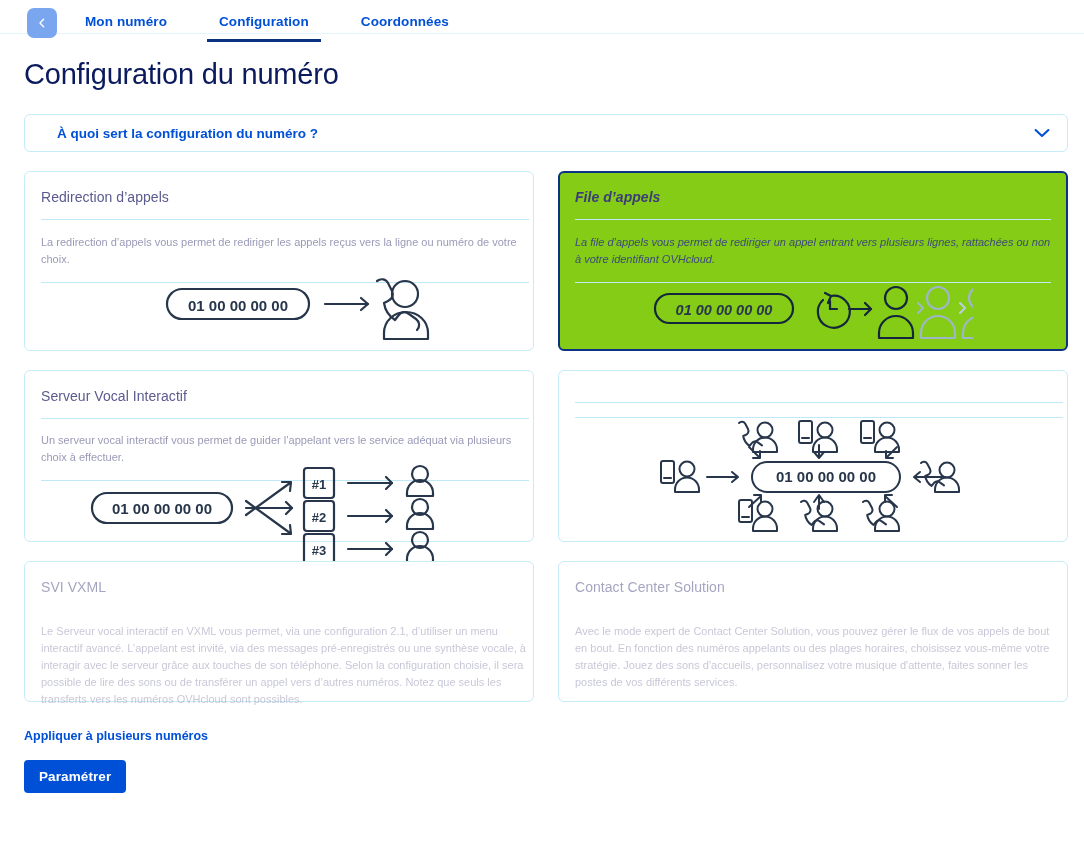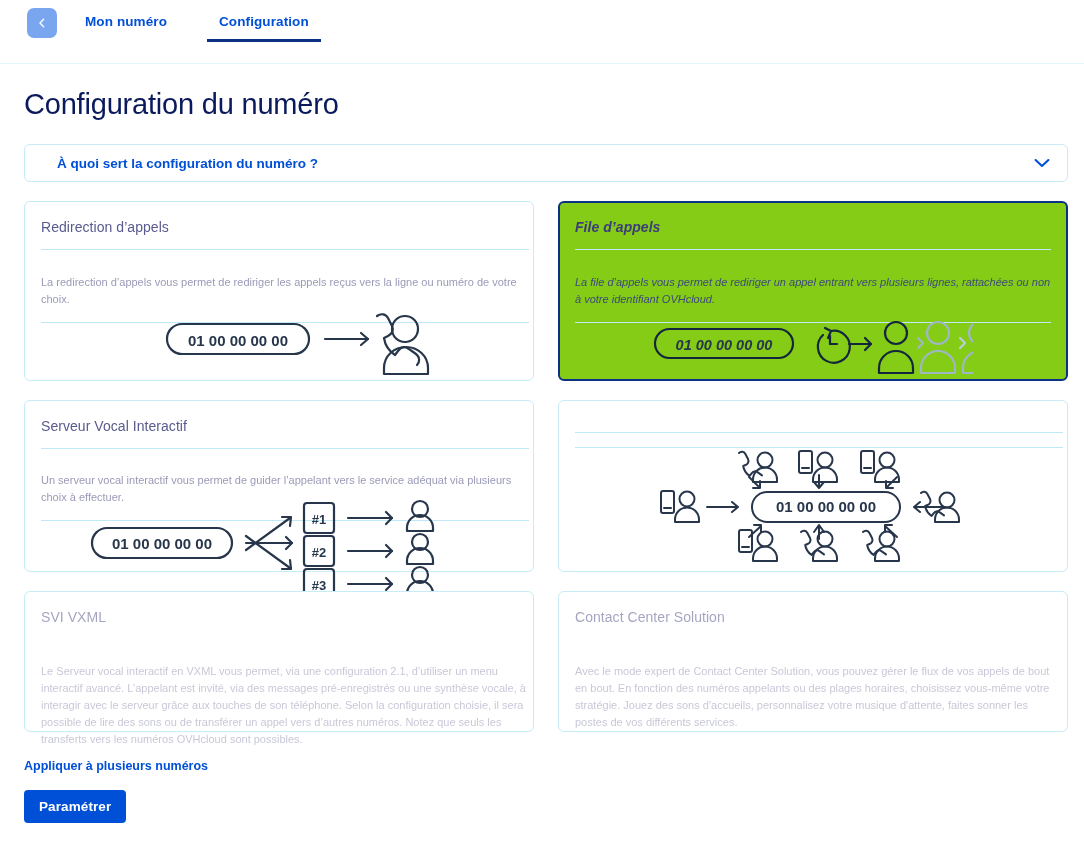--- a/index.html
+++ b/index.html
@@ -8,21 +8,21 @@
     width: 1084px; height: 841px;
     background: #ffffff;
     font-family: "Liberation Sans", sans-serif;
     overflow: hidden;
   }
   .page { position: relative; width: 1084px; height: 841px; background:#fff; }
 
   
   .tabbar {
     position: relative;
-    height: 64px;
+    height: 34px;
     border-bottom: 1px solid #e3f4fb;
     display: flex;
     align-items: flex-start;
     padding-left: 27px;
   }
   .back-btn {
     width: 30px; height: 30px;
     margin-top: 8px;
     border-radius: 7px;
     background: #7aa5ef;
@@ -126,21 +126,21 @@
   }
   .card-rule {
     height: 1px;
     background: #bfe9f6;
     margin: 14px 0 0 0;
   }
   .card-desc {
     font-size: 11px;
     line-height: 1.55;
     color: #9a9ab8;
-    margin-top: 24px;
+    margin-top: 14px;
   }
   .card.selected .card-desc { color: #3e4a7a; }
   .card-rule2 {
     height: 1px;
     background: #bfe9f6;
     margin-top: 14px;
   }
   .card-art {
     flex: 1 1 auto;
     display: flex;
@@ -198,20 +198,23 @@
           <path d="M6.6 2.2 L3 6 L6.6 9.8" fill="none" stroke="#ffffff" stroke-width="1.4" stroke-linecap="round" stroke-linejoin="round"></path>
         </svg>
       </span>
     </button>
     <div class="tabs">
       <div class="tab">
         <span>Mon numéro</span>
       </div>
       <div class="tab active">
         <span>Configuration</span>
+      </div>
+      <div class="tab">
+        <span>Coordonnées</span>
       </div>
     </div>
   </div>
 
   <h1 class="page-title">Configuration du numéro</h1>
 
   <div class="accordion">
     <span class="accordion-label">À quoi sert la configuration du numéro ?</span>
     <span class="accordion-chevron">
       <svg width="16" height="10" viewBox="0 0 16 10">

